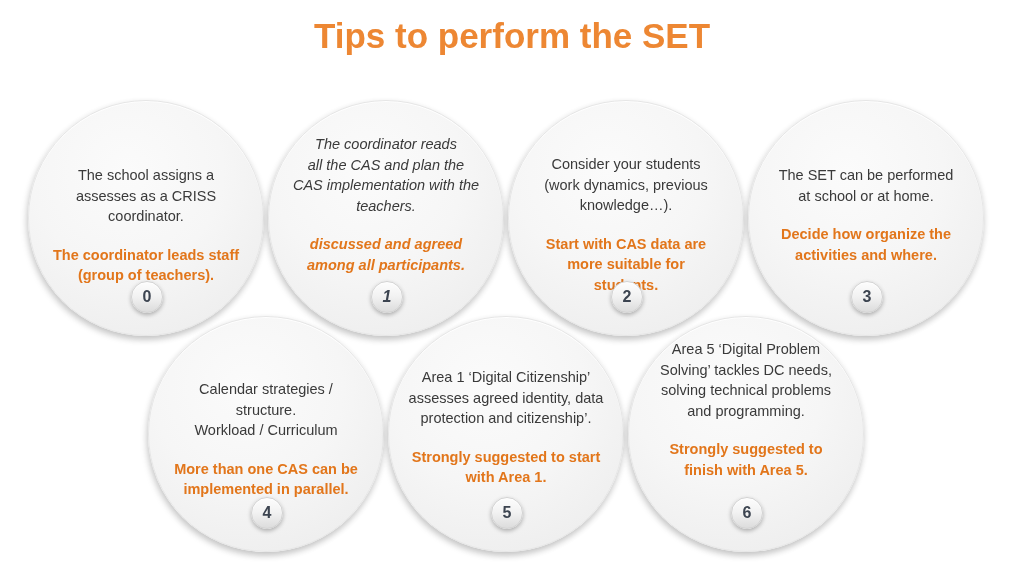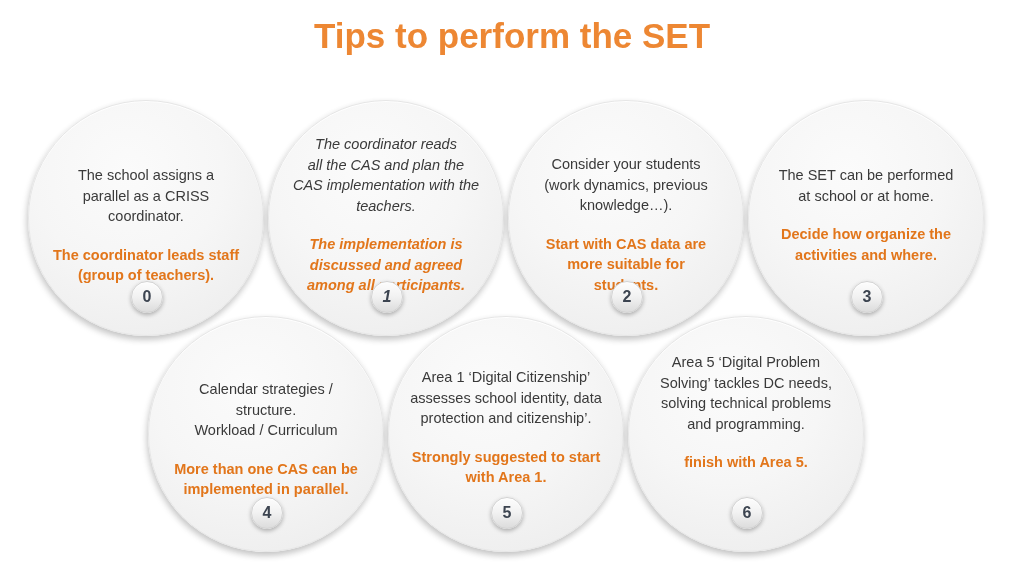--- a/index.html
+++ b/index.html
@@ -116,58 +116,57 @@
   #bubble-5 { left: 388px; top: 316px; }
   #bubble-6 { left: 628px; top: 316px; }
 
   
   #bubble-0 .bubble-text { top: 56px; margin-top: 8px; }
   #bubble-1 .bubble-text { top: 33px; }
   #bubble-2 .bubble-text { top: 53px; }
   #bubble-3 .bubble-text { top: 64px; }
   #bubble-4 .bubble-text { top: 54px; margin-top: 8px; }
   #bubble-5 .bubble-text { top: 50px; }
-  #bubble-6 .bubble-text { top: 35px; }
+  #bubble-6 .bubble-text { top: 22px; }
 
   
   #bubble-0 { z-index: 1; }
   #bubble-1 { z-index: 2; font-style: italic; }
   #bubble-2 { z-index: 3; }
   #bubble-3 { z-index: 4; }
   #bubble-4 { z-index: 5; }
   #bubble-5 { z-index: 6; }
   #bubble-6 { z-index: 7; }
 </style>
 </head>
 <body>
 
 <div id="slide">
 
   <div id="slide-title">Tips to perform the SET</div>
 
   <div id="bubble-0" class="bubble">
     <div class="bubble-text">
       <p class="line-plain">The school assigns a</p>
-      <p class="line-plain">parallel as a CRISS</p>
+      <p class="line-plain">assesses as a CRISS</p>
       <p class="line-plain">coordinator.</p>
       <div class="spacer"></div>
       <p class="line-bold">The coordinator leads staff</p>
       <p class="line-bold">(group of teachers).</p>
     </div>
     <div class="badge">0</div>
   </div>
 
   <div id="bubble-1" class="bubble">
     <div class="bubble-text">
       <p class="line-plain">The coordinator reads</p>
       <p class="line-plain">all the CAS and plan the</p>
       <p class="line-plain">CAS implementation with the</p>
       <p class="line-plain">teachers.</p>
       <div class="spacer"></div>
-      <p class="line-bold">The implementation is</p>
       <p class="line-bold">discussed and agreed</p>
       <p class="line-bold">among all participants.</p>
     </div>
     <div class="badge">1</div>
   </div>
 
   <div id="bubble-2" class="bubble">
     <div class="bubble-text">
       <p class="line-plain">Consider your students</p>
       <p class="line-plain">(work dynamics, previous</p>
@@ -199,34 +198,35 @@
       <div class="spacer"></div>
       <p class="line-bold">More than one CAS can be</p>
       <p class="line-bold">implemented in parallel.</p>
     </div>
     <div class="badge">4</div>
   </div>
 
   <div id="bubble-5" class="bubble">
     <div class="bubble-text">
       <p class="line-plain">Area 1 ‘Digital Citizenship’</p>
-      <p class="line-plain">assesses school identity, data</p>
+      <p class="line-plain">assesses agreed identity, data</p>
       <p class="line-plain">protection and citizenship’.</p>
       <div class="spacer"></div>
       <p class="line-bold">Strongly suggested to start</p>
       <p class="line-bold">with Area 1.</p>
     </div>
     <div class="badge">5</div>
   </div>
 
   <div id="bubble-6" class="bubble">
     <div class="bubble-text">
       <p class="line-plain">Area 5 ‘Digital Problem</p>
       <p class="line-plain">Solving’ tackles DC needs,</p>
       <p class="line-plain">solving technical problems</p>
       <p class="line-plain">and programming.</p>
       <div class="spacer"></div>
+      <p class="line-bold">Strongly suggested to</p>
       <p class="line-bold">finish with Area 5.</p>
     </div>
     <div class="badge">6</div>
   </div>
 
 </div>
 
 </body></html>

